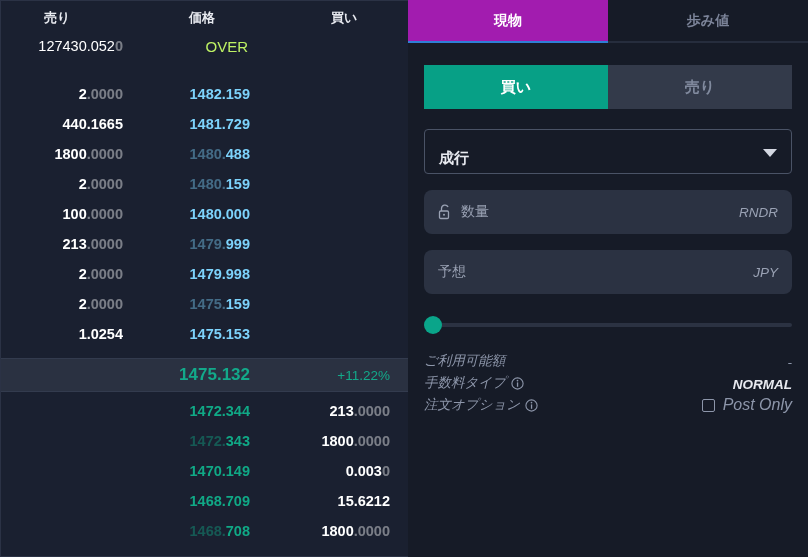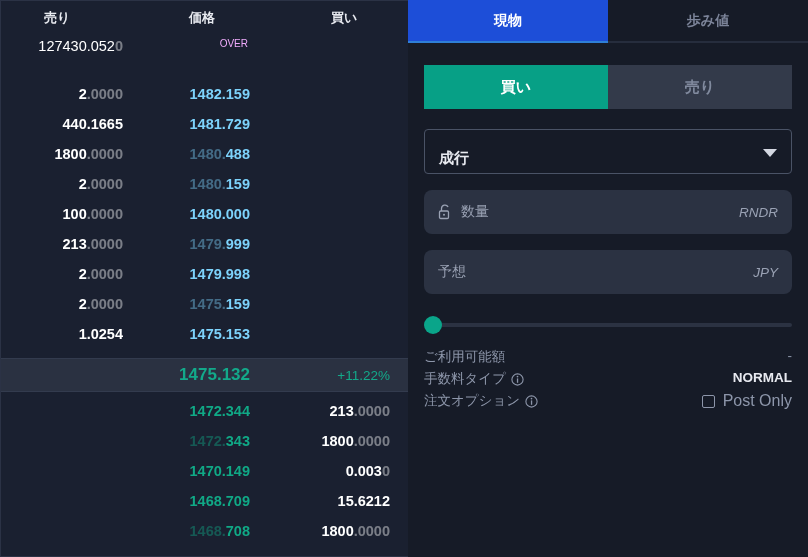--- a/index.html
+++ b/index.html
@@ -54,21 +54,21 @@
     position: absolute; right: 158px; top: 5px;
     text-align: right; white-space: nowrap;
     font-weight: bold;
   }
   .row.ask .price { color: #7dd3fc; }
   .row.bid .price { color: #10a986; }
   .dim { opacity: 0.42; font-weight: bold; }
 
   .row.over .qtyL { font-weight: normal; }
   .row.over .price {
-    color: #f0abfc; font-weight: normal; font-size: 10px;
+    color: #bef264; font-weight: normal; font-size: 15px;
     right: 160px;
   }
 
   
   .mid {
     position: absolute; left: 0; right: 0; height: 34px;
     background: #2a3141;
     border-top: 1px solid #333b4e;
     border-bottom: 1px solid #333b4e;
   }
@@ -93,21 +93,21 @@
     flex: 1 1 50%;
     display: flex; align-items: center; justify-content: center;
     font-size: 14px; font-weight: bold;
     color: #7c8499;
     background: #161b27;
     border-bottom: 2px solid #262d3d;
     cursor: pointer;
   }
   .tab.active {
     color: #ffffff;
-    background: #1d4ed8;
+    background: #a21caf;
     border-bottom: 2px solid #2f7fd6;
   }
 
   .pbody { padding: 0 16px; }
 
   .bs-toggle { display: flex; margin-top: 22px; height: 44px; }
   .bs-btn {
     flex: 1 1 50%;
     display: flex; align-items: center; justify-content: center;
     font-size: 15px; font-weight: bold; cursor: pointer;
@@ -150,22 +150,22 @@
     height: 4px; background: #2b3242; border-radius: 2px;
   }
   .slider .knob {
     position: absolute; left: 0; top: 0;
     width: 18px; height: 18px; border-radius: 50%;
     background: #0aa58a; cursor: pointer;
   }
 
   .info { margin-top: 14px; }
   .irow {
-    display: flex; align-items: flex-start;
-    height: 22px; font-size: 13.5px;
+    display: flex; align-items: flex-end;
+    height: 22px; font-size: 13.5px; font-style: italic;
   }
   .irow .ilabel { color: #8d96aa; display: flex; align-items: center; }
   .irow .ival { margin-left: auto; color: #e8eaf0; }
   .irow .ival.normal { font-weight: bold; }
   .irow .ival.dash { color: #8d96aa; }
   .iinfo { margin-left: 5px; display: flex; align-items: center; }
 
   .chk {
     margin-left: auto; display: flex; align-items: center;
     cursor: pointer;

